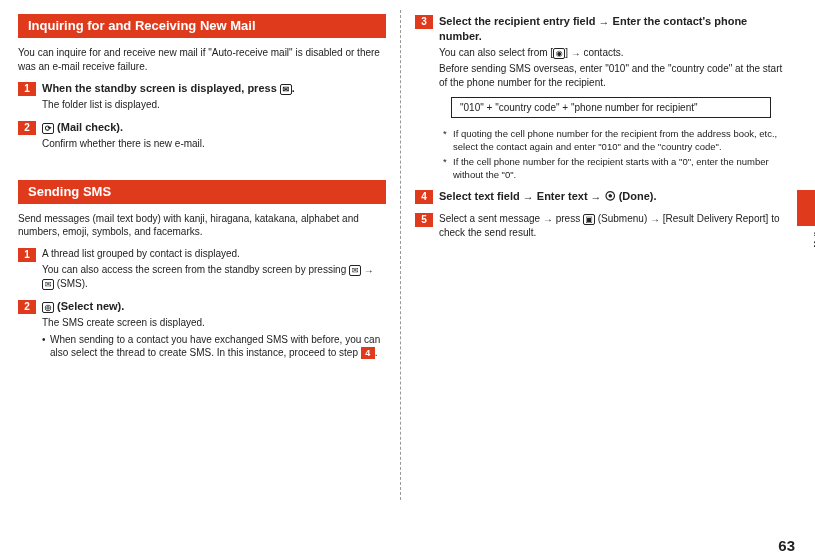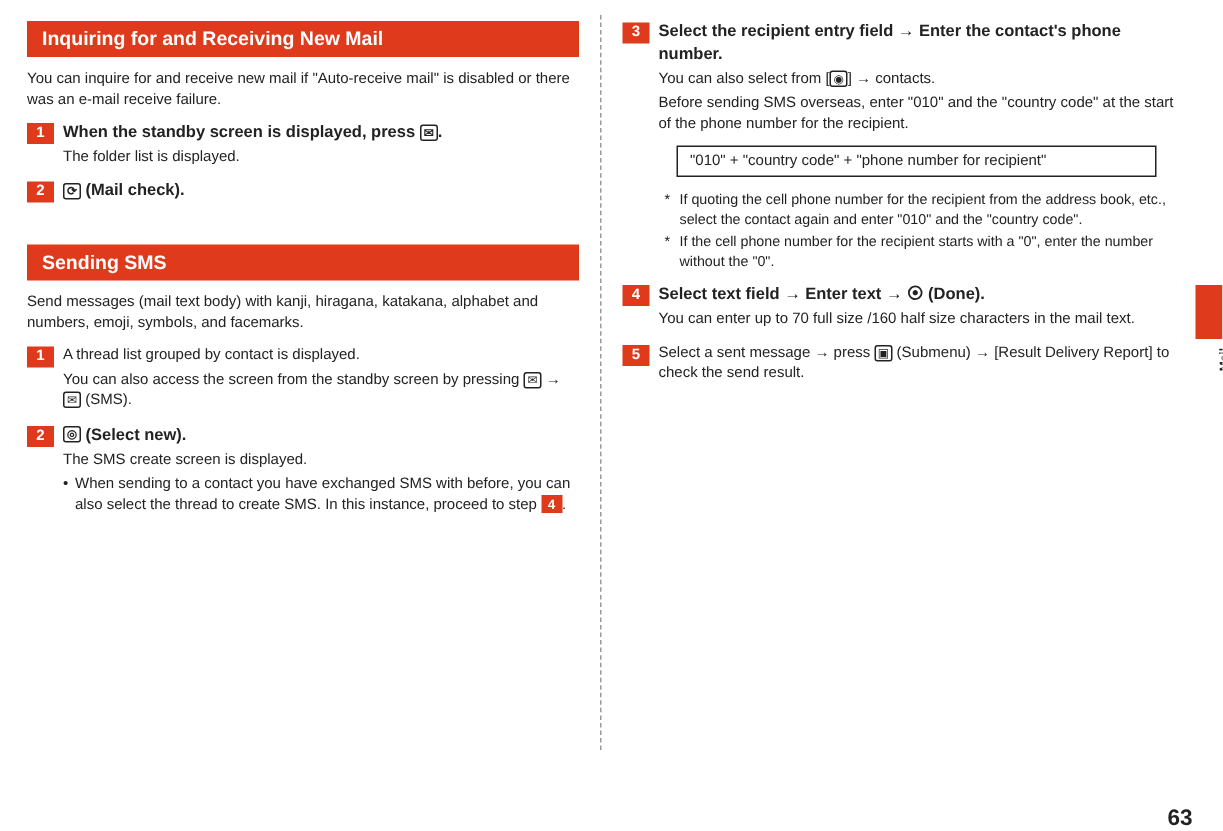--- a/index.html
+++ b/index.html
@@ -161,20 +161,21 @@
         <div class="step-desc">The folder list is displayed.</div>
       </div>
     </div>
 
     <div class="step">
       <div class="step-num">2</div>
       <div class="step-body">
         <div class="step-title">
           <span class="icon">⟳</span><span> (Mail check).</span>
         </div>
+        <div class="step-desc">Confirm whether there is new e-mail.</div>
       </div>
     </div>
 
     <div style="height:18px"></div>
 
     <div class="section-header">Sending SMS</div>
     <p class="body-text">Send messages (mail text body) with kanji, hiragana, katakana, alphabet and numbers, emoji, symbols, and facemarks.</p>
 
     <div class="step">
       <div class="step-num">1</div>
@@ -228,21 +229,20 @@
           <div class="mark">*</div>
           <div>If the cell phone number for the recipient starts with a "0", enter the number without the "0".</div>
         </div>
       </div>
     </div>
 
     <div class="step">
       <div class="step-num">4</div>
       <div class="step-body">
         <div class="step-title">Select text field → Enter text → ⦿ (Done).</div>
-        <div class="step-desc">You can enter up to 70 full size /160 half size characters in the mail text.</div>
       </div>
     </div>
 
     <div class="step">
       <div class="step-num">5</div>
       <div class="step-body">
         <div class="step-desc">
           <span>Select a sent message → press </span><span class="icon">▣</span><span> (Submenu) → [Result Delivery Report] to check the send result.</span>
         </div>
       </div>

